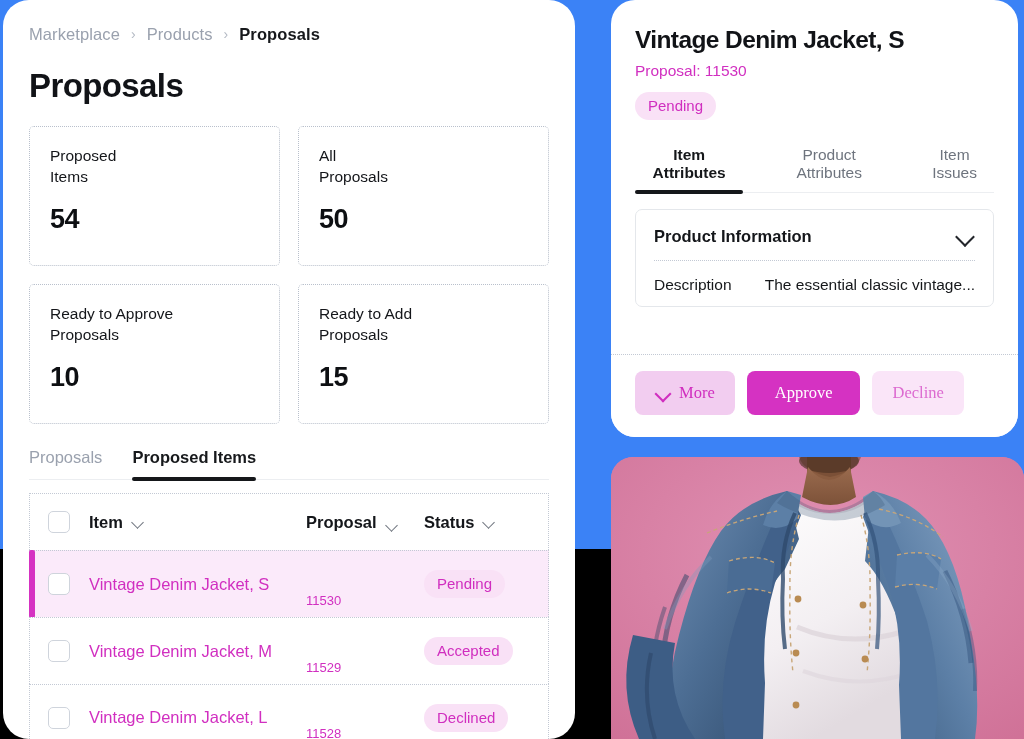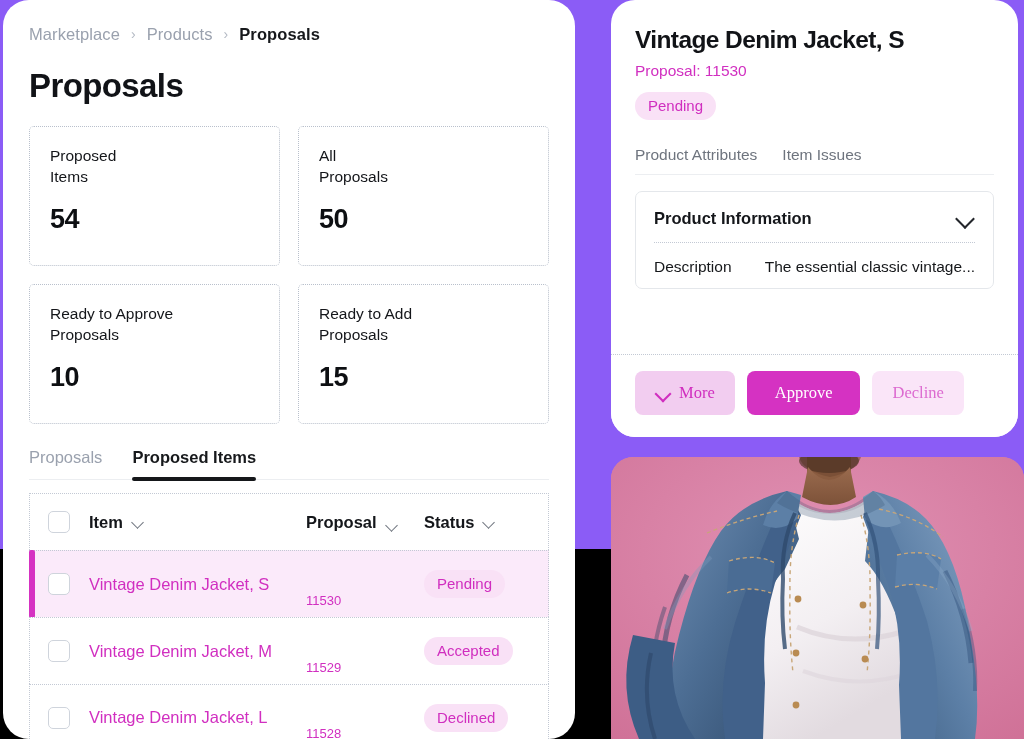--- a/index.html
+++ b/index.html
@@ -2,21 +2,21 @@
 <html><head>
 <meta charset="utf-8">
 <style>
   * { box-sizing: border-box; margin: 0; padding: 0; }
   html, body {
     width: 1024px; height: 739px;
     background: #000000;
     font-family: "Liberation Sans", sans-serif;
     overflow: hidden;
   }
-  #stage { position: relative; width: 1024px; height: 549px; background: #8b5cf6; padding-left: 28px; }
+  #stage { position: relative; width: 1024px; height: 549px; background: #3b82f6; padding-left: 28px; }
 
   
   .left-panel {
     position: absolute; left: 3px; top: 0px;
     width: 572px; height: 739px;
     background: #ffffff;
     border-radius: 26px;
     overflow: hidden;
   }
   .lp-inner { padding: 22px 26px 0 26px; }
@@ -313,20 +313,21 @@
   <div class="right-panel">
     <div class="rp-inner">
 
       <div class="detail-title">Vintage Denim Jacket, S</div>
       <div class="detail-sub">Proposal: 11530</div>
       <div class="detail-badge-wrap">
         <span class="badge">Pending</span>
       </div>
 
       <div class="rtabs">
+        <button class="rtab active">Item Attributes</button>
         <button class="rtab">Product Attributes</button>
         <button class="rtab">Item Issues</button>
       </div>
 
       <div class="info-card">
         <div class="info-head">
           <span class="info-title">Product Information</span>
           <span class="chev-lg"></span>
         </div>
         <div class="info-divider"></div>

